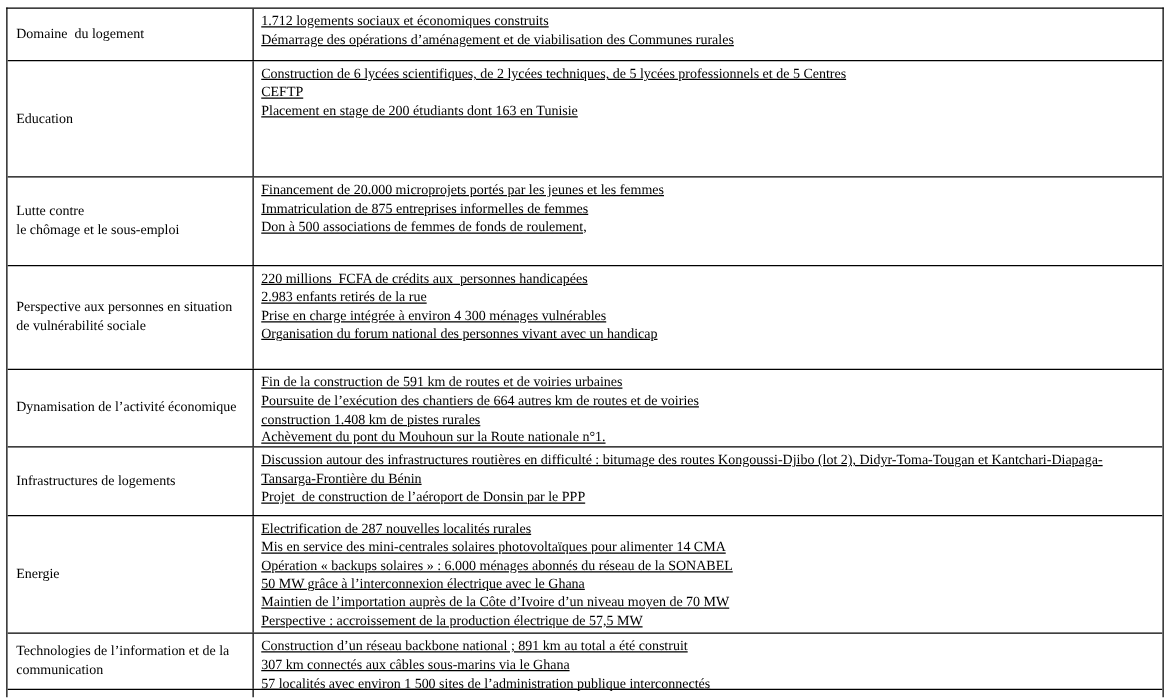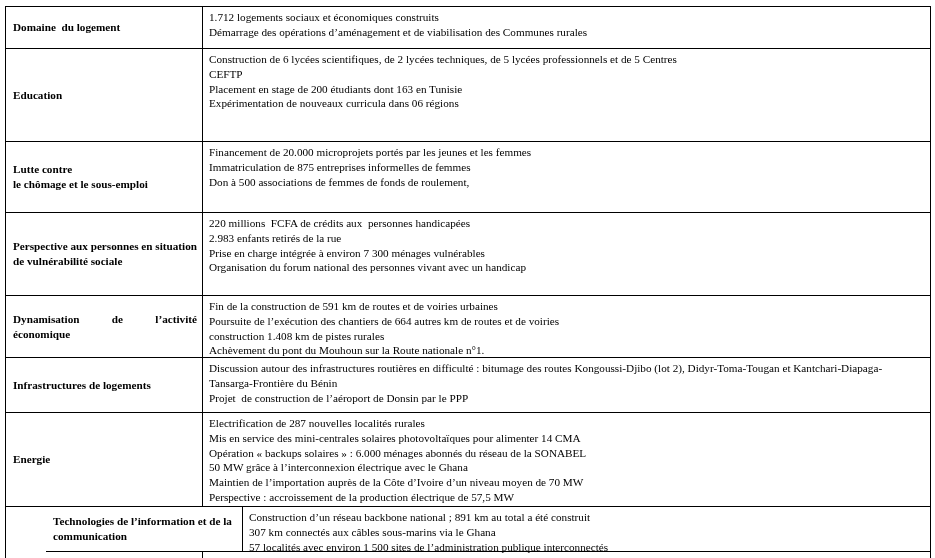--- a/index.html
+++ b/index.html
@@ -38,46 +38,46 @@
   .trow.partial { border-bottom: none; }
   .cell-domain {
     width: 197px;
     box-sizing: border-box;
     border-right: 1px solid #000000;
     padding: 2px 5px 2px 7px;
     display: flex;
     align-items: center;
     font-size: 11.2px;
     line-height: 14.8px;
-    font-weight: bold;
   }
   .cell-domain .domain-label {
     display: block;
     width: 100%;
     text-align: justify;
     white-space: pre-wrap;
   }
   .cell-details {
     flex: 1;
     box-sizing: border-box;
     padding: 3px 8px 0 6px;
     font-size: 11.2px;
     line-height: 14.8px;
   }
   .achievement-line {
     white-space: pre-wrap;
+    text-decoration: underline;
   }
   .h-r1 { height: 42px; }
   .h-r2 { height: 93px; }
   .h-r3 { height: 71px; }
   .h-r4 { height: 83px; }
   .h-r5 { height: 62px; }
   .h-r6 { height: 55px; }
   .h-r7 { height: 94px; }
-  .h-r8 { height: 45px; margin-left: 40px; }
+  .h-r8 { height: 45px; }
   .h-r9 { height: 20px; }
 </style>
 </head>
 <body>
 
 <div class="page">
   <div class="report-table">
 
     <div class="trow h-r1">
       <div class="cell-domain">
@@ -90,21 +90,20 @@
     </div>
 
     <div class="trow h-r2">
       <div class="cell-domain">
         <span class="domain-label">Education</span>
       </div>
       <div class="cell-details">
         <div class="achievement-line">Construction de 6 lycées scientifiques, de 2 lycées techniques, de 5 lycées professionnels et de 5 Centres</div>
         <div class="achievement-line">CEFTP</div>
         <div class="achievement-line">Placement en stage de 200 étudiants dont 163 en Tunisie</div>
-        <div class="achievement-line">Expérimentation de nouveaux curricula dans 06 régions</div>
       </div>
     </div>
 
     <div class="trow h-r3">
       <div class="cell-domain">
         <span class="domain-label">Lutte contre
 le chômage et le sous-emploi</span>
       </div>
       <div class="cell-details">
         <div class="achievement-line">Financement de 20.000 microprojets portés par les jeunes et les femmes</div>
@@ -114,21 +113,21 @@
     </div>
 
     <div class="trow h-r4">
       <div class="cell-domain">
         <span class="domain-label">Perspective aux personnes en situation
 de vulnérabilité sociale</span>
       </div>
       <div class="cell-details">
         <div class="achievement-line">220 millions  FCFA de crédits aux  personnes handicapées</div>
         <div class="achievement-line">2.983 enfants retirés de la rue</div>
-        <div class="achievement-line">Prise en charge intégrée à environ 7 300 ménages vulnérables</div>
+        <div class="achievement-line">Prise en charge intégrée à environ 4 300 ménages vulnérables</div>
         <div class="achievement-line">Organisation du forum national des personnes vivant avec un handicap</div>
       </div>
     </div>
 
     <div class="trow h-r5">
       <div class="cell-domain">
         <span class="domain-label">Dynamisation de l’activité économique</span>
       </div>
       <div class="cell-details">
         <div class="achievement-line">Fin de la construction de 591 km de routes et de voiries urbaines</div>

